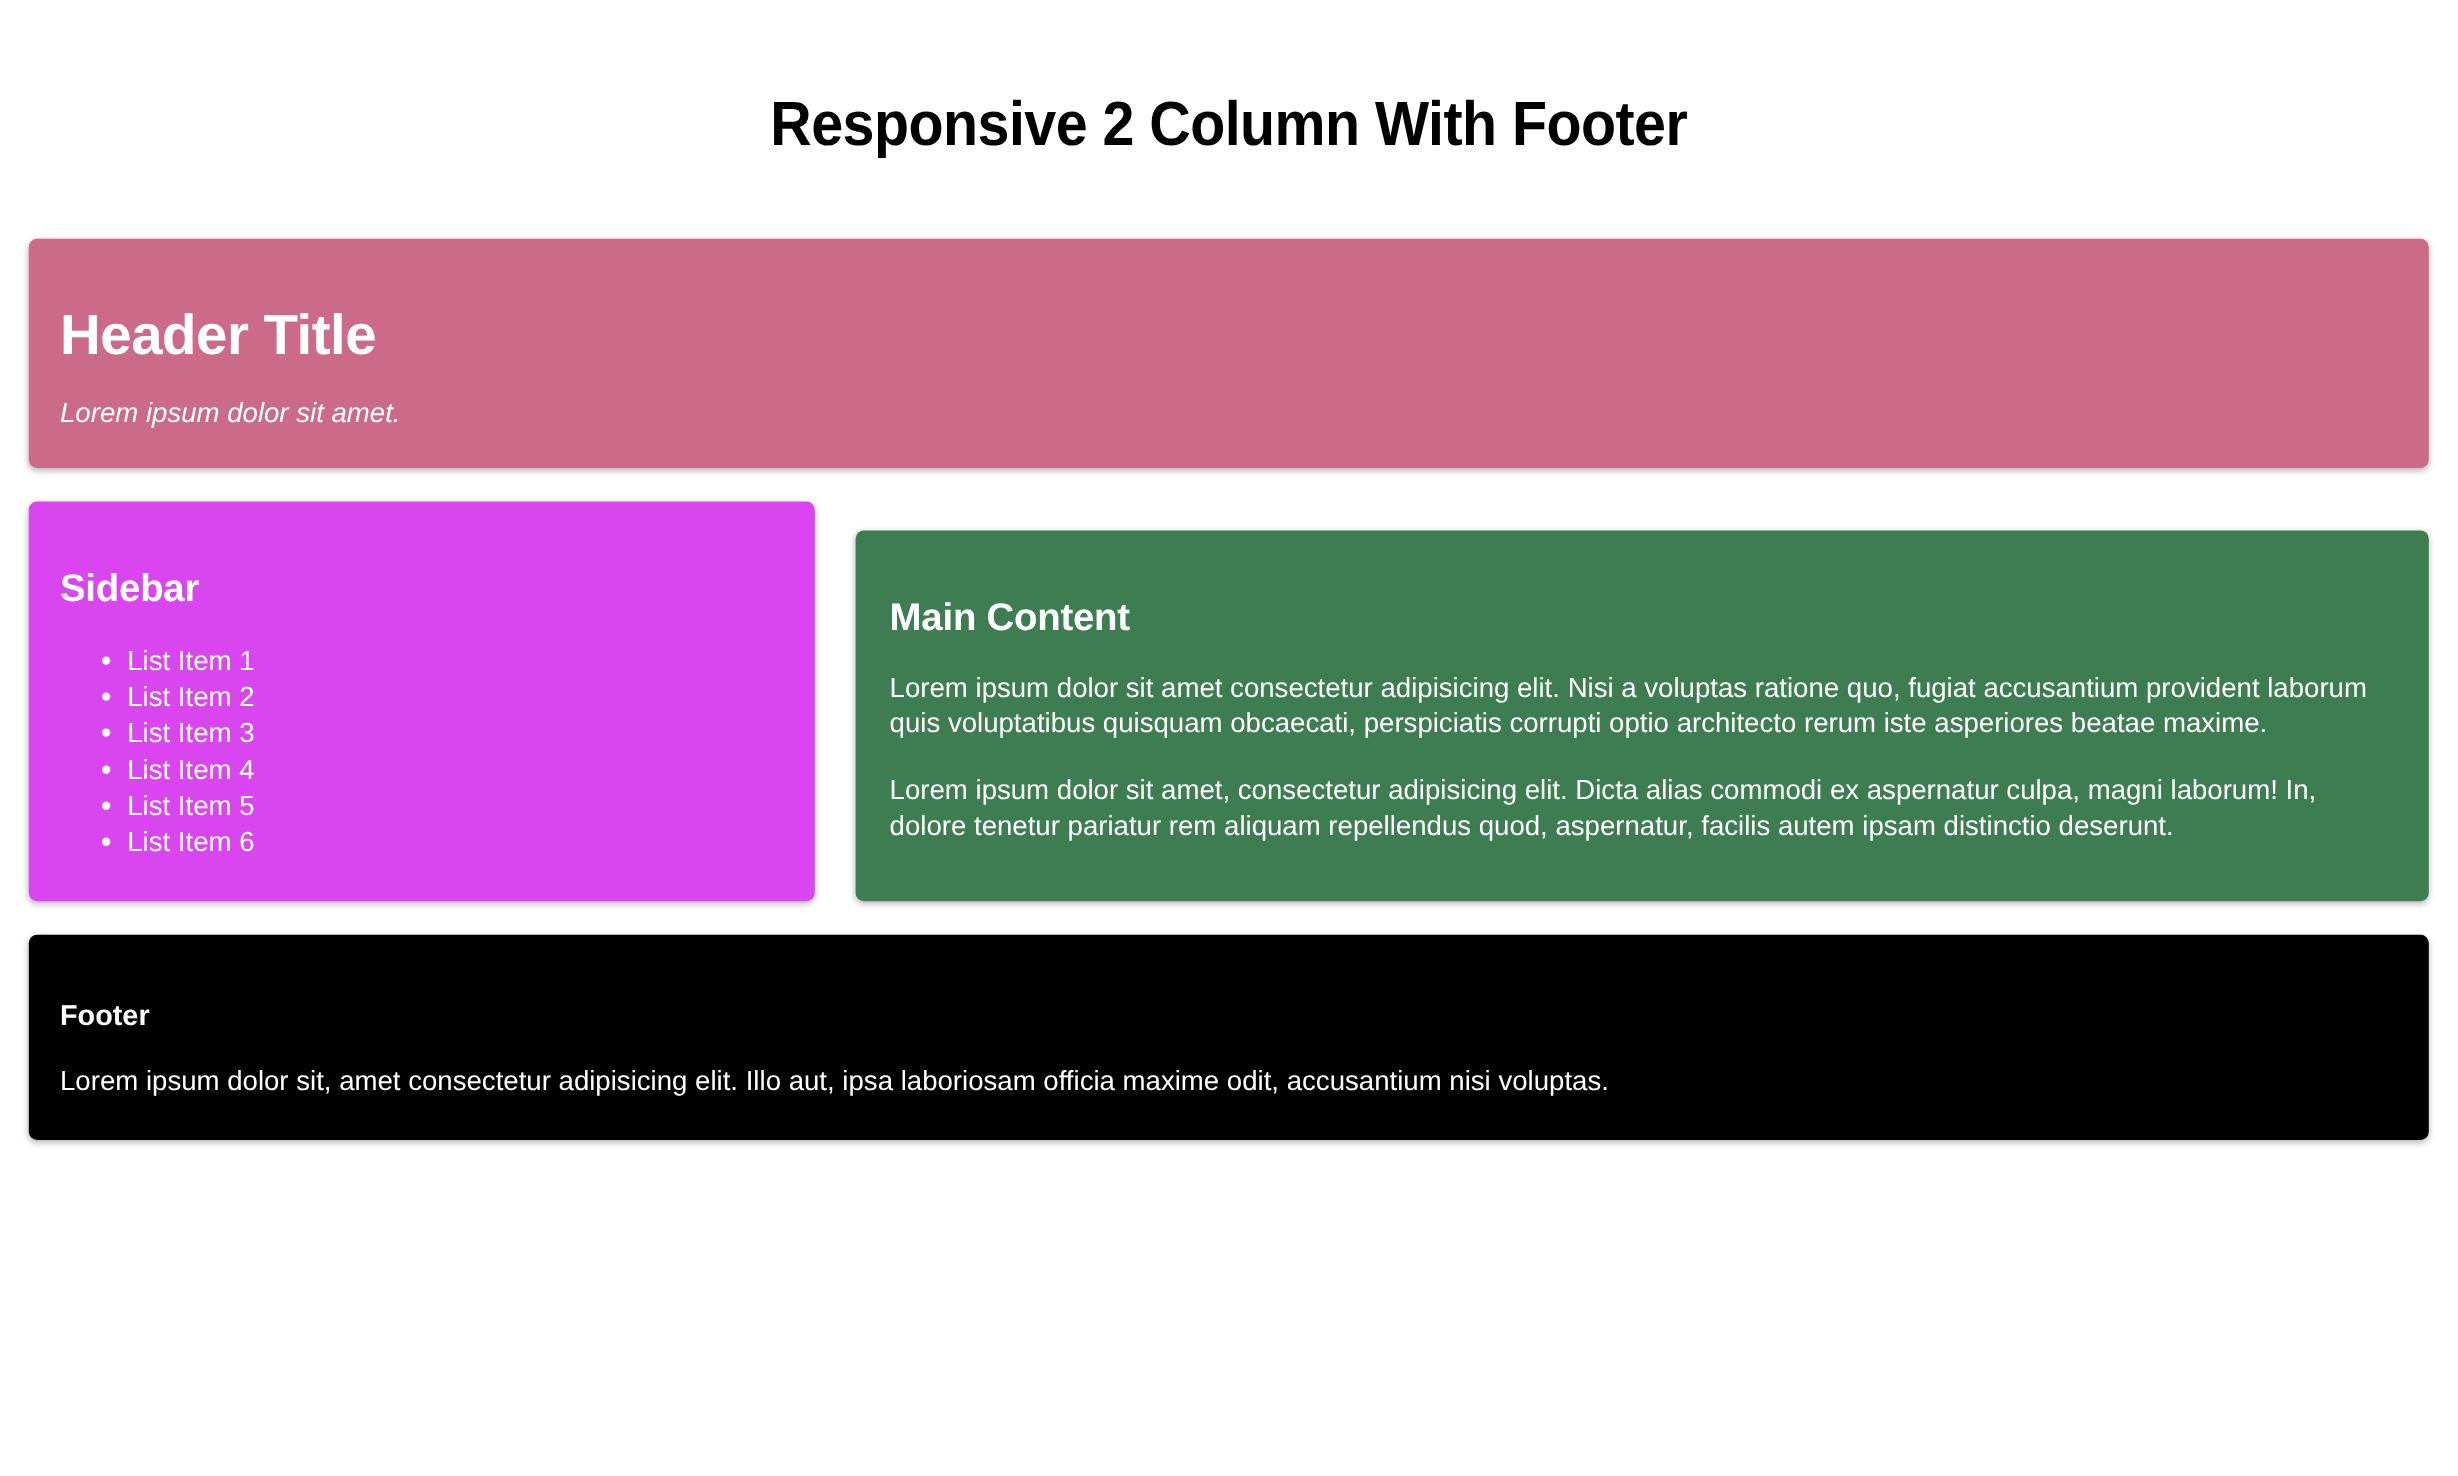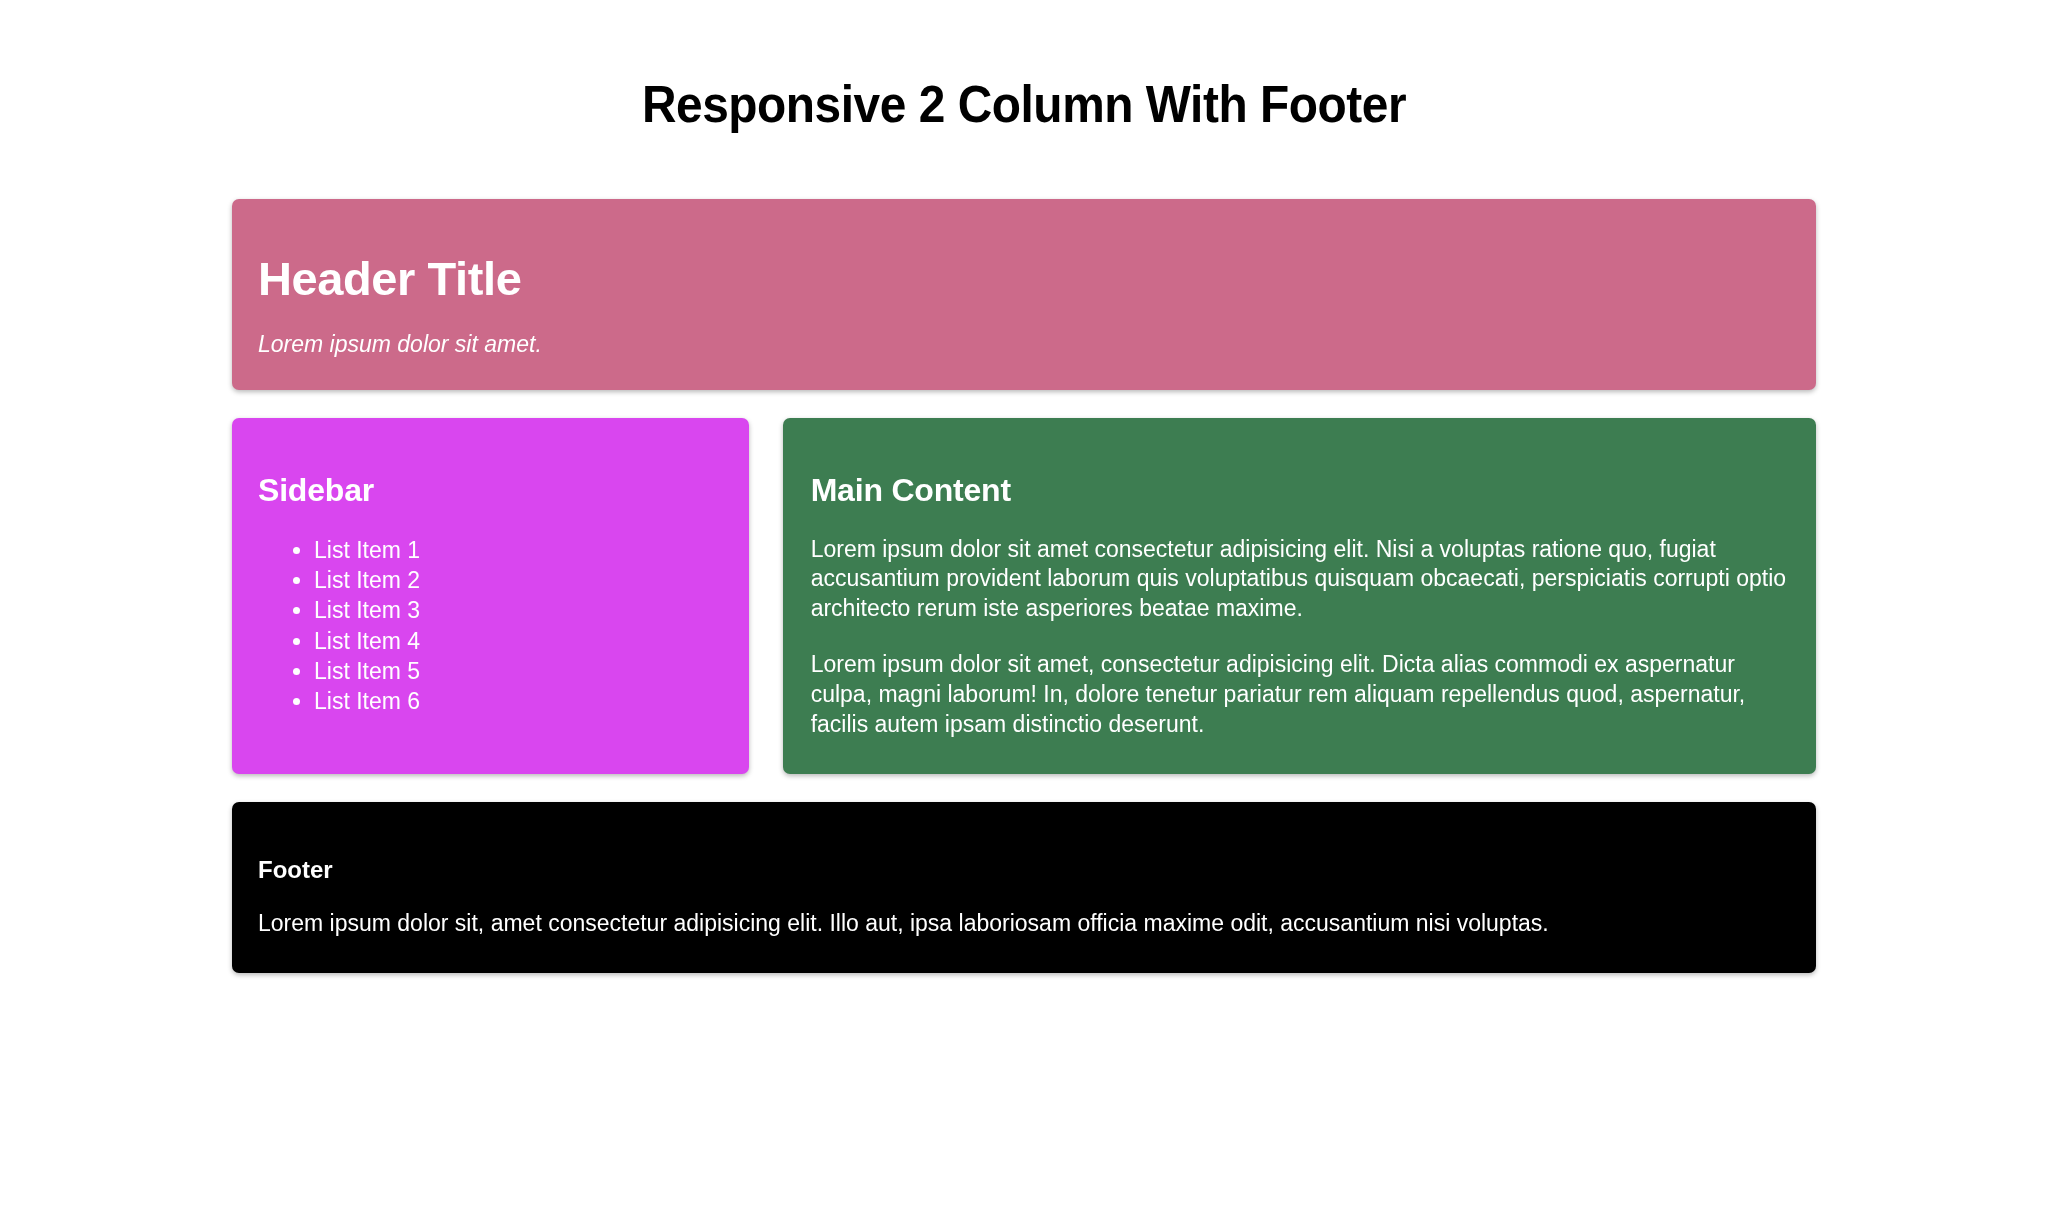--- a/index.html
+++ b/index.html
@@ -30,21 +30,21 @@
     font-size: 52px;
     line-height: 1.1;
     letter-spacing: -0.5px;
     margin: 0;
     padding-top: 76px;
     color: #000000;
     transform: scaleX(0.92);
   }
 
   .layout {
-    width: 1584px;
+    width: 2000px;
     margin: 0 auto;
     padding-top: 66px;
     display: grid;
     grid-template-columns: 1fr 2fr;
     grid-template-areas:
       "header  header"
       "sidebar main"
       "footer  footer";
     gap: 28px 34px;
   }
@@ -95,20 +95,21 @@
   }
   .sidebar-list li {
     font-size: 23px;
     line-height: 1.32;
   }
 
   .main-panel {
     grid-area: main;
     background: #3d7d51;
     padding: 34px 28px 34px 28px;
+    margin-top: 24px;
   }
   .main-panel h2 {
     margin: 20px 0 0 0;
     font-size: 32px;
     line-height: 1.15;
     font-weight: bold;
     letter-spacing: -0.2px;
   }
   .main-panel p {
     margin: 26px 0 0 0;

